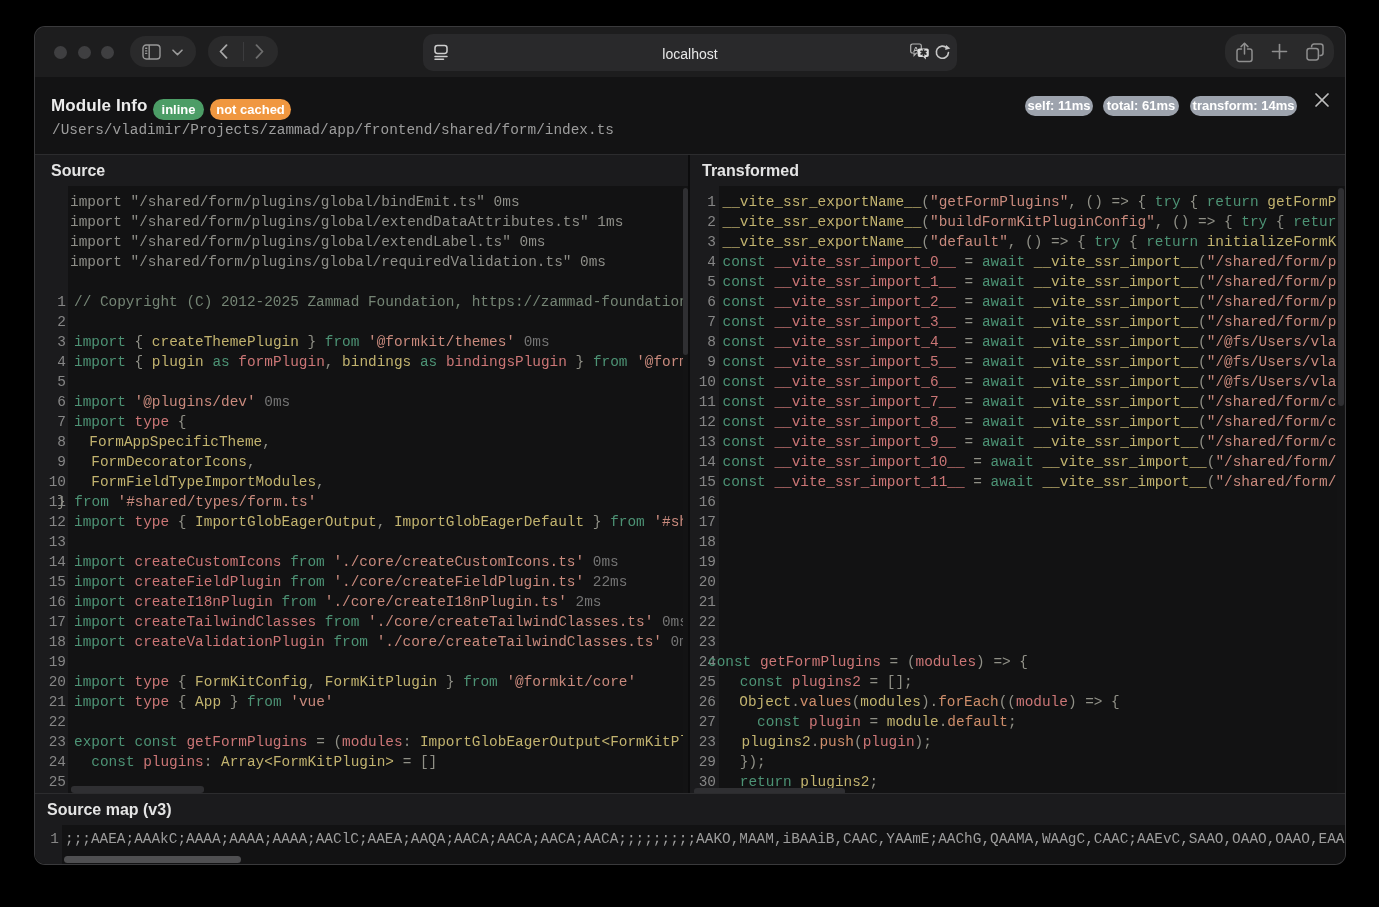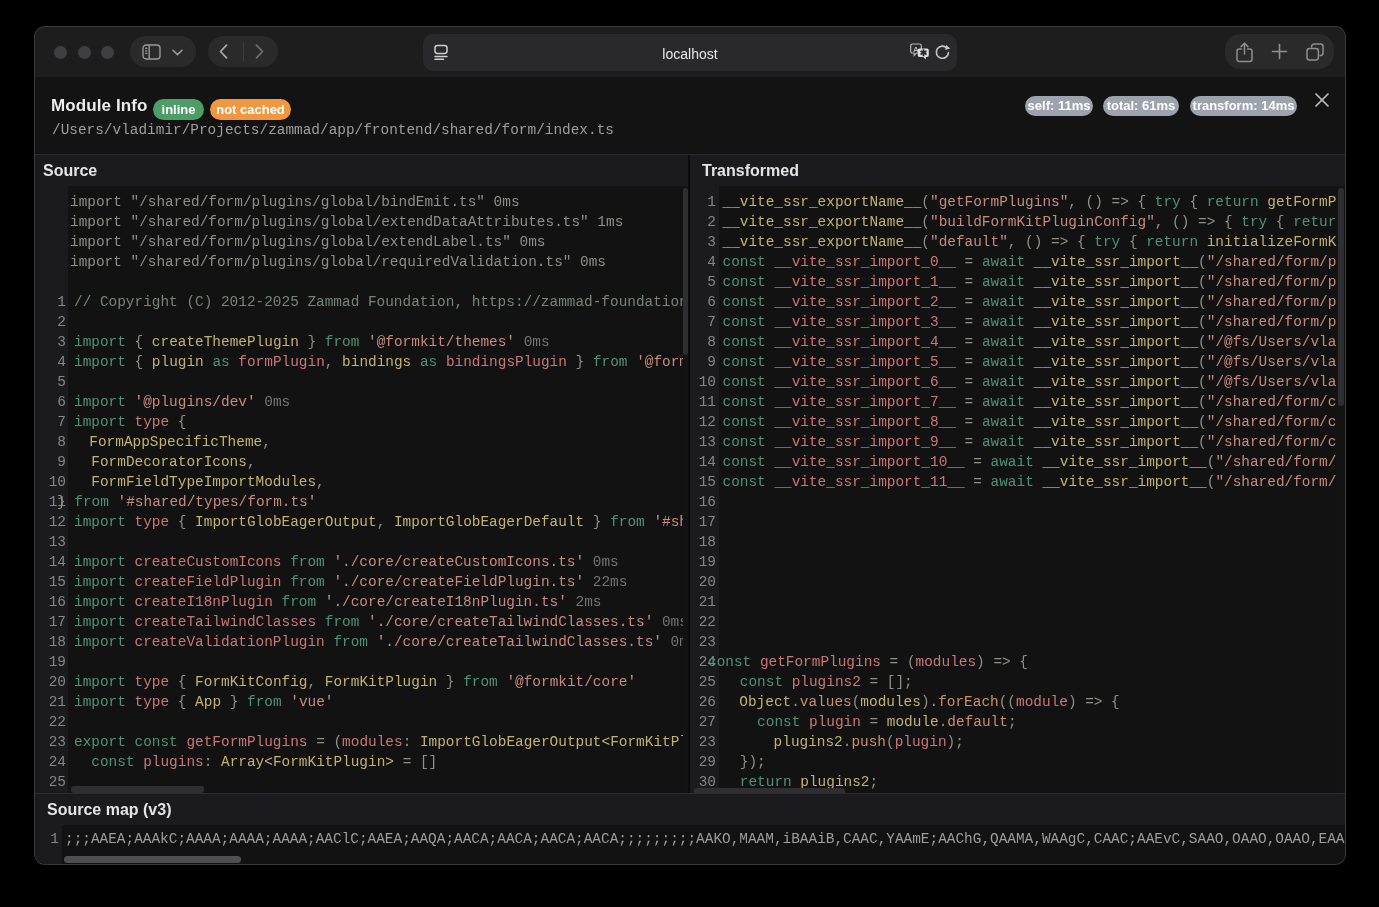--- a/index.html
+++ b/index.html
@@ -133,21 +133,21 @@
         <svg width="16" height="16" viewBox="0 0 16 16">
           <g stroke="#bdbdbd" stroke-width="1.7" stroke-linecap="round">
             <line x1="2" y1="2" x2="14" y2="14"></line>
             <line x1="14" y1="2" x2="2" y2="14"></line>
           </g>
         </svg>
       </div>
     <div class="path">/Users/vladimir/Projects/zammad/app/frontend/shared/form/index.ts</div>
   </div>
   <div class="ptop"></div>
-  <div class="phead" style="left:0;width:653px;padding-left:8px">Source</div>
+  <div class="phead" style="left:0;width:653px;padding-left:16px">Source</div>
   <div class="phead" style="left:655px;width:655px;padding-left:12px">Transformed</div>
   <div class="vd"></div>
   <div class="ed" style="left:0;width:648px">
     <div class="gut" style="width:33px"></div>
 <div class="row" style="top:6px"><span class="code pr" style="left:35px">import "/shared/form/plugins/global/bindEmit.ts" 0ms</span></div>
 <div class="row" style="top:26px"><span class="code pr" style="left:35px">import "/shared/form/plugins/global/extendDataAttributes.ts" 1ms</span></div>
 <div class="row" style="top:46px"><span class="code pr" style="left:35px">import "/shared/form/plugins/global/extendLabel.ts" 0ms</span></div>
 <div class="row" style="top:66px"><span class="code pr" style="left:35px">import "/shared/form/plugins/global/requiredValidation.ts" 0ms</span></div>
 <div class="row" style="top:106px"><span class="num" style="width:31px">1</span><span class="code" style="left:39px"><i class="cm">// Copyright (C) 2012-2025 Zammad Foundation, https://zammad-foundation.org/</i></span></div>
 <div class="row" style="top:126px"><span class="num" style="width:31px">2</span><span class="code" style="left:39px"></span></div>
@@ -198,21 +198,21 @@
 <div class="row" style="top:346px"><span class="num" style="width:26px">18</span><span class="code" style="left:32.5px"></span></div>
 <div class="row" style="top:366px"><span class="num" style="width:26px">19</span><span class="code" style="left:32.5px"></span></div>
 <div class="row" style="top:386px"><span class="num" style="width:26px">20</span><span class="code" style="left:32.5px"></span></div>
 <div class="row" style="top:406px"><span class="num" style="width:26px">21</span><span class="code" style="left:32.5px"></span></div>
 <div class="row" style="top:426px"><span class="num" style="width:26px">22</span><span class="code" style="left:32.5px"></span></div>
 <div class="row" style="top:446px"><span class="num" style="width:26px">23</span><span class="code" style="left:32.5px"></span></div>
 <div class="row" style="top:466px"><span class="num" style="width:26px">24</span><span class="code" style="left:18px"><i class="k">const</i> <i class="d">getFormPlugins</i> <i class="g">=</i> <i class="g">(</i><i class="d">modules</i><i class="g">) =&gt; {</i></span></div>
 <div class="row" style="top:486px"><span class="num" style="width:26px">25</span><span class="code" style="left:32.5px">  <i class="k">const</i> <i class="d">plugins2</i> <i class="g">=</i> <i class="g">[];</i></span></div>
 <div class="row" style="top:506px"><span class="num" style="width:26px">26</span><span class="code" style="left:32px">  <i class="v">Object</i><i class="g">.</i><i class="p">values</i><i class="g">(</i><i class="v">modules</i><i class="g">).</i><i class="p">forEach</i><i class="g">((</i><i class="d">module</i><i class="g">) =&gt; {</i></span></div>
 <div class="row" style="top:526px"><span class="num" style="width:26px">27</span><span class="code" style="left:32.5px">    <i class="k">const</i> <i class="d">plugin</i> <i class="g">=</i> <i class="v">module</i><i class="g">.</i><i class="p">default</i><i class="g">;</i></span></div>
-<div class="row" style="top:546px"><span class="num" style="width:26px">23</span><span class="code" style="left:49px">    <i class="v">plugins2</i><i class="g">.</i><i class="p">push</i><i class="g">(</i><i class="d">plugin</i><i class="g">);</i></span></div>
+<div class="row" style="top:546px"><span class="num" style="width:26px">23</span><span class="code" style="left:17px">    <i class="v">plugins2</i><i class="g">.</i><i class="p">push</i><i class="g">(</i><i class="d">plugin</i><i class="g">);</i></span></div>
 <div class="row" style="top:566px"><span class="num" style="width:26px">29</span><span class="code" style="left:32.5px">  <i class="g">});</i></span></div>
 <div class="row" style="top:586px"><span class="num" style="width:26px">30</span><span class="code" style="left:32.5px">  <i class="k">return</i> <i class="v">plugins2</i><i class="g">;</i></span></div>
 
   </div>
   <div class="sb" style="left:648px;top:161px;width:4.5px;height:167px"></div>
   <div class="sb" style="left:36px;top:759px;width:133px;height:6.5px"></div>
   <div class="sb" style="left:1303px;top:161px;width:6px;height:218px"></div>
   <div class="sb" style="left:659px;top:761px;width:151px;height:6.5px"></div>
   <div class="smtop"></div>
   <div class="smhead" style="padding-left:12px">Source map (v3)</div>

